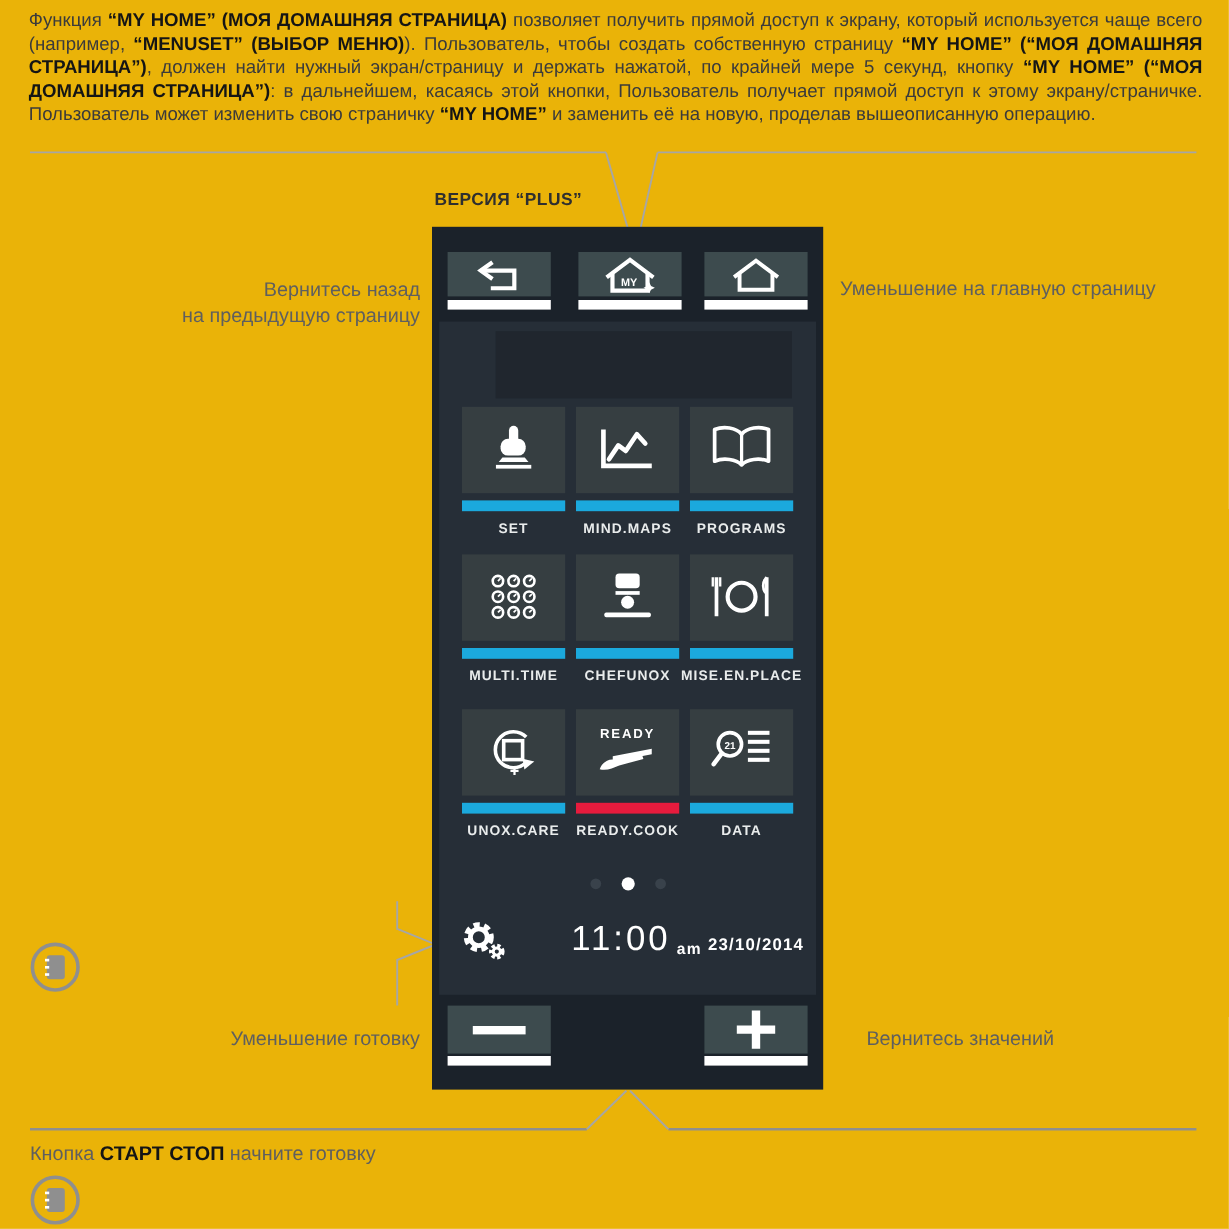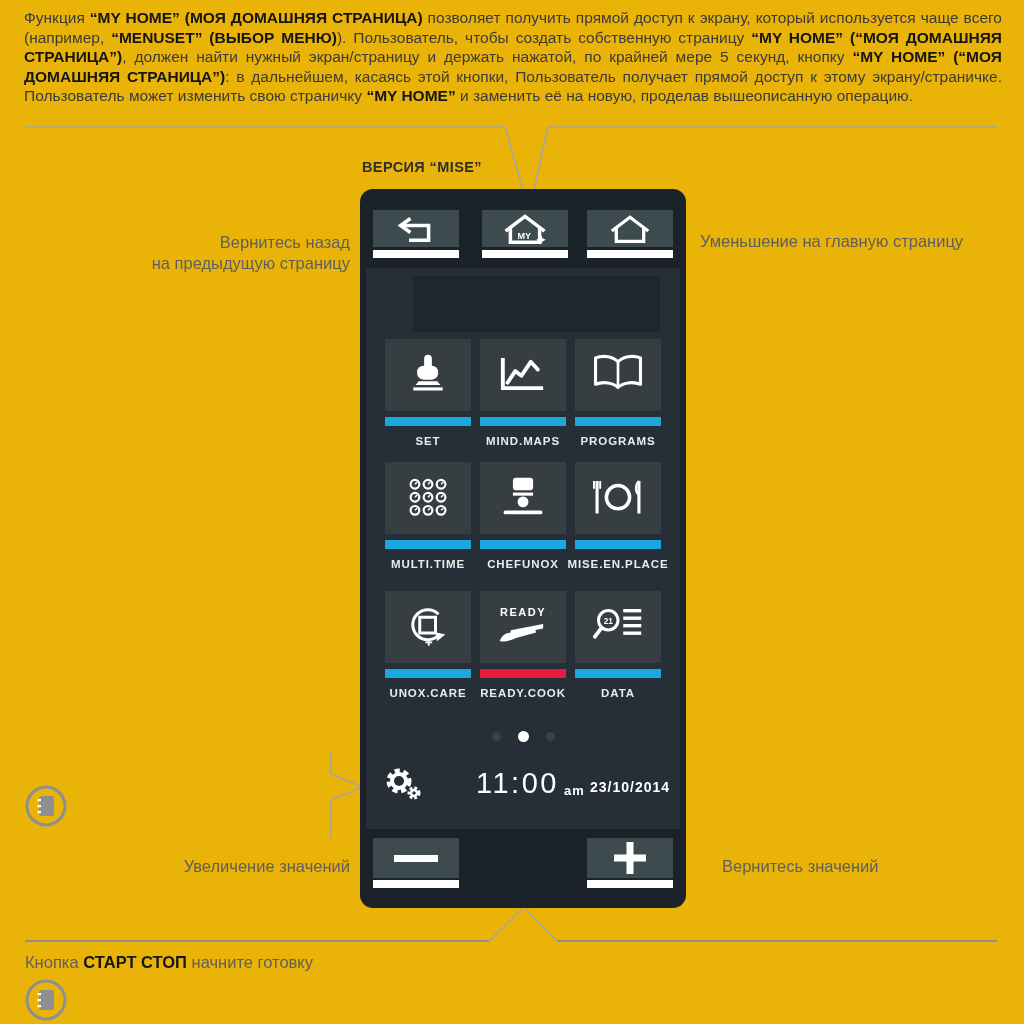--- a/index.html
+++ b/index.html
@@ -30,21 +30,21 @@
   .home-note{left:700px;top:231px;}
   .settings-note{left:26px;top:744px;}
   .minus-note{right:674px;top:856px;}
   .plus-note{left:722px;top:856px;}
   .start-note{left:25px;top:952px;white-space:normal;}
   .booklet{position:absolute;}
   .booklet.b1{left:24px;top:784px;}
   .booklet.b2{left:24px;top:978px;}
 
   
-  .panel{position:absolute;left:360px;top:189px;width:326px;height:719px;background:var(--panel);border-radius:13px;}
+  .panel{position:absolute;left:360px;top:189px;width:326px;height:719px;background:var(--panel);}
   .screen{position:absolute;left:6px;top:79px;width:314px;height:561px;background:var(--screen);}
   .screen-inset{position:absolute;left:47px;top:8px;width:247px;height:56px;background:#20262e;}
 
   .pbtn{position:absolute;width:86px;}
   .pbtn .box{height:37px;background:var(--btn);display:flex;align-items:center;justify-content:center;}
   .pbtn .ubar{height:8px;background:#fff;margin-top:3px;}
   .pbtn.bb .box{height:40px;}
   .pbtn.bb .ubar{margin-top:2px;}
 
   .tile{position:absolute;width:86px;}
@@ -84,26 +84,26 @@
     <line class="cline" x1="548" y1="127" x2="997" y2="127"></line>
     <line class="cline" x1="505" y1="127" x2="528" y2="207"></line>
     <line class="cline" x1="548" y1="127" x2="530" y2="207"></line>
     <polyline class="cline" points="331,751 331,774 363,787 331,800 331,838"></polyline>
     <line class="cline2" x1="25" y1="941" x2="489" y2="941"></line>
     <line class="cline2" x1="557" y1="941" x2="997" y2="941"></line>
     <line class="cline" x1="489" y1="941" x2="522" y2="909"></line>
     <line class="cline" x1="557" y1="941" x2="525" y2="909"></line>
   </svg>
 
-  <div class="version">ВЕРСИЯ “MISE”</div>
+  <div class="version">ВЕРСИЯ “PLUS”</div>
 
   <div class="note right back-note">Вернитесь назад
 на предыдущую страницу</div>
   <div class="note home-note">Уменьшение на главную страницу</div>
-  <div class="note right minus-note">Увеличение значений</div>
+  <div class="note right minus-note">Уменьшение готовку</div>
   <div class="note plus-note">Вернитесь значений</div>
   <div class="note start-note" id="start-note"><span>Кнопка </span><span class="b">СТАРТ СТОП</span><span> начните готовку</span></div>
 
   <svg class="booklet b1" width="44" height="44" viewBox="0 0 44 44">
     <circle cx="22" cy="22" r="19" fill="none" stroke="#8f8f8f" stroke-width="3"></circle>
     <rect x="15" y="12" width="15" height="20" rx="2.5" fill="#8f8f8f"></rect>
     <rect x="13.5" y="15" width="3.5" height="2.2" fill="#fff"></rect>
     <rect x="13.5" y="21" width="3.5" height="2.2" fill="#fff"></rect>
     <rect x="13.5" y="27" width="3.5" height="2.2" fill="#fff"></rect>
   </svg>

